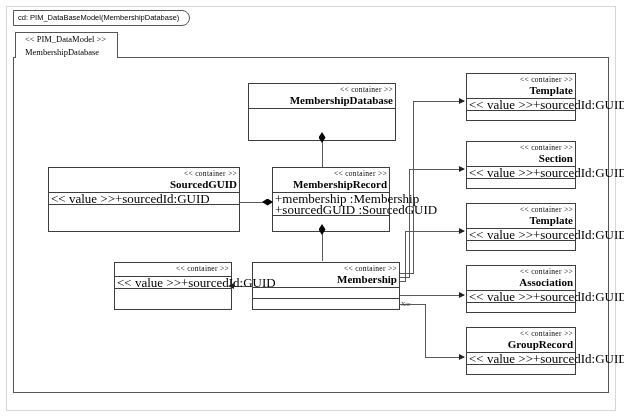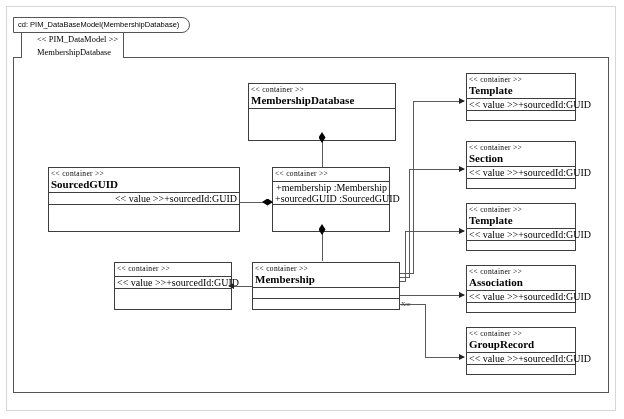--- a/index.html
+++ b/index.html
@@ -20,21 +20,21 @@
     position: absolute;
     left: 6px; top: 6px;
     width: 610px; height: 405px;
     border: 1px solid #d6d6d6;
     background: #ffffff;
     box-sizing: border-box;
   }
   
   .diagram-tab {
     position: absolute;
-    left: 13px; top: 17px;
+    left: 13px; top: 10px;
     height: 14px;
     padding: 0 10px 0 4px;
     border: 1px solid #555;
     border-radius: 0 9px 9px 0;
     background: #ffffff;
     font-size: 7.5px;
     line-height: 14px;
     white-space: nowrap;
     color: #000;
     font-family: "Liberation Sans", sans-serif;
@@ -42,28 +42,28 @@
   }
   
   .package {
     position: absolute;
     left: 13px; top: 32px;
     width: 596px; height: 361px;
     box-sizing: border-box;
   }
   .package-tab {
     position: absolute;
-    left: 8px; top: 0;
+    left: 2px; top: 0;
     width: 103px; height: 26px;
     border: 1px solid #555;
     border-bottom: none;
     background: #ffffff;
     box-sizing: border-box;
     z-index: 6;
-    padding-left: 15px;
+    padding-left: 9px;
   }
   .package-tab .ptline {
     font-size: 8.5px;
     line-height: 12.5px;
     color: #000;
     white-space: nowrap;
   }
   .package-body {
     position: absolute;
     left: 0; top: 25px;
@@ -75,21 +75,21 @@
   
   .cls {
     position: absolute;
     border: 1px solid #3d3d3d;
     background: #ffffff;
     box-sizing: border-box;
     z-index: 8;
   }
   .cls .hdr {
     padding: 1px 2px 2px 2px;
-    text-align: left;
+    text-align: right;
     border-bottom: 1px solid #3d3d3d;
   }
   .cls .stereo {
     font-size: 7.5px;
     line-height: 10px;
     letter-spacing: .3px;
     color: #000;
     white-space: nowrap;
   }
   .cls .nm {
@@ -98,25 +98,25 @@
     font-weight: bold;
     color: #000;
     white-space: nowrap;
   }
   .cls .attrs {
     border-bottom: 1px solid #3d3d3d;
     padding: 0 2px;
   }
   .cls .attrs.empty { min-height: 10px; }
   .cls .attr {
-    font-size: 10px;
+    font-size: 13px;
     line-height: 11px;
     color: #000;
     white-space: nowrap;
-    text-align: right;
+    text-align: left;
   }
   .cls .ops { min-height: 11px; }
   
   .ln {
     position: absolute;
     background: #5a5a5a;
     z-index: 3;
   }
   .ln.h { height: 1px; }
   .ln.v { width: 1px; }
@@ -227,20 +227,21 @@
     </div>
     <div class="attrs">
       <div class="attr">&lt;&lt; value &gt;&gt;+sourcedId:GUID</div>
     </div>
     <div class="ops"></div>
   </div>
 
   <div class="cls" style="left:272px; top:167px; width:118px; height:65px;">
     <div class="hdr">
       <div class="stereo">&lt;&lt; container &gt;&gt;</div>
+      <div class="nm">MembershipRecord</div>
     </div>
     <div class="attrs">
       <div class="attr">+membership :Membership</div>
       <div class="attr">+sourcedGUID :SourcedGUID</div>
     </div>
     <div class="ops"></div>
   </div>
 
   <div class="cls" style="left:252px; top:262px; width:148px; height:48px;">
     <div class="hdr">

